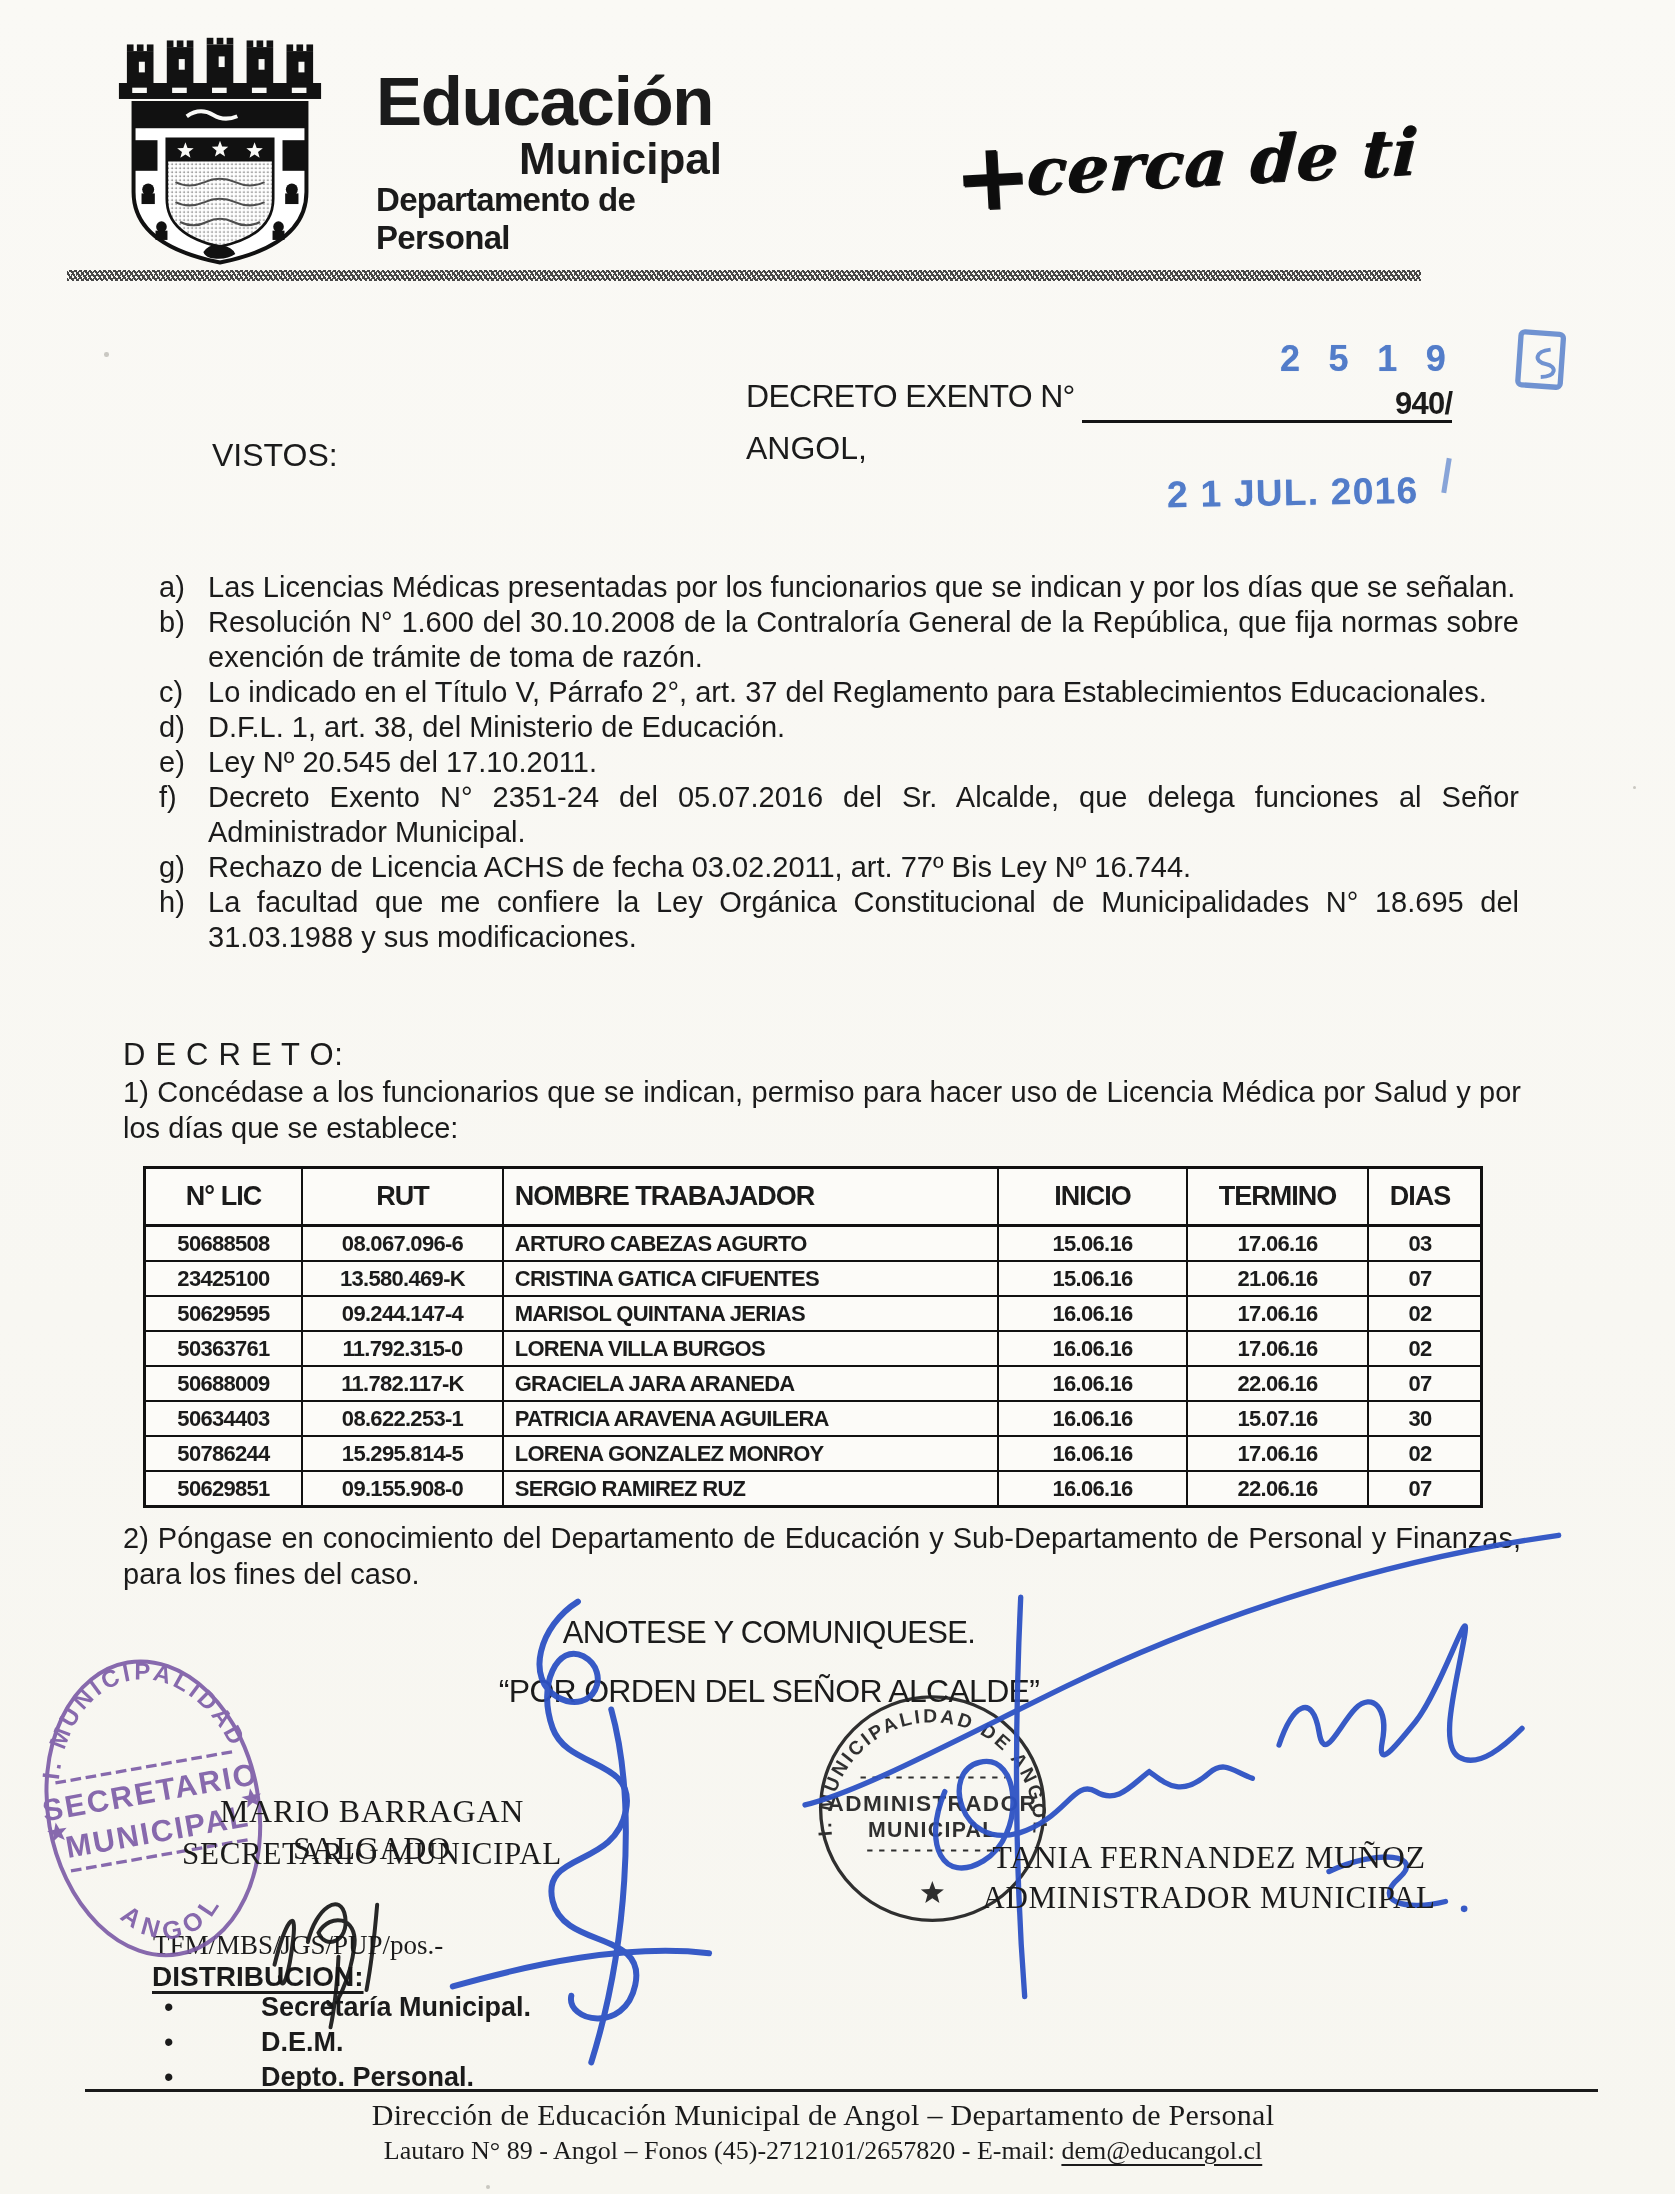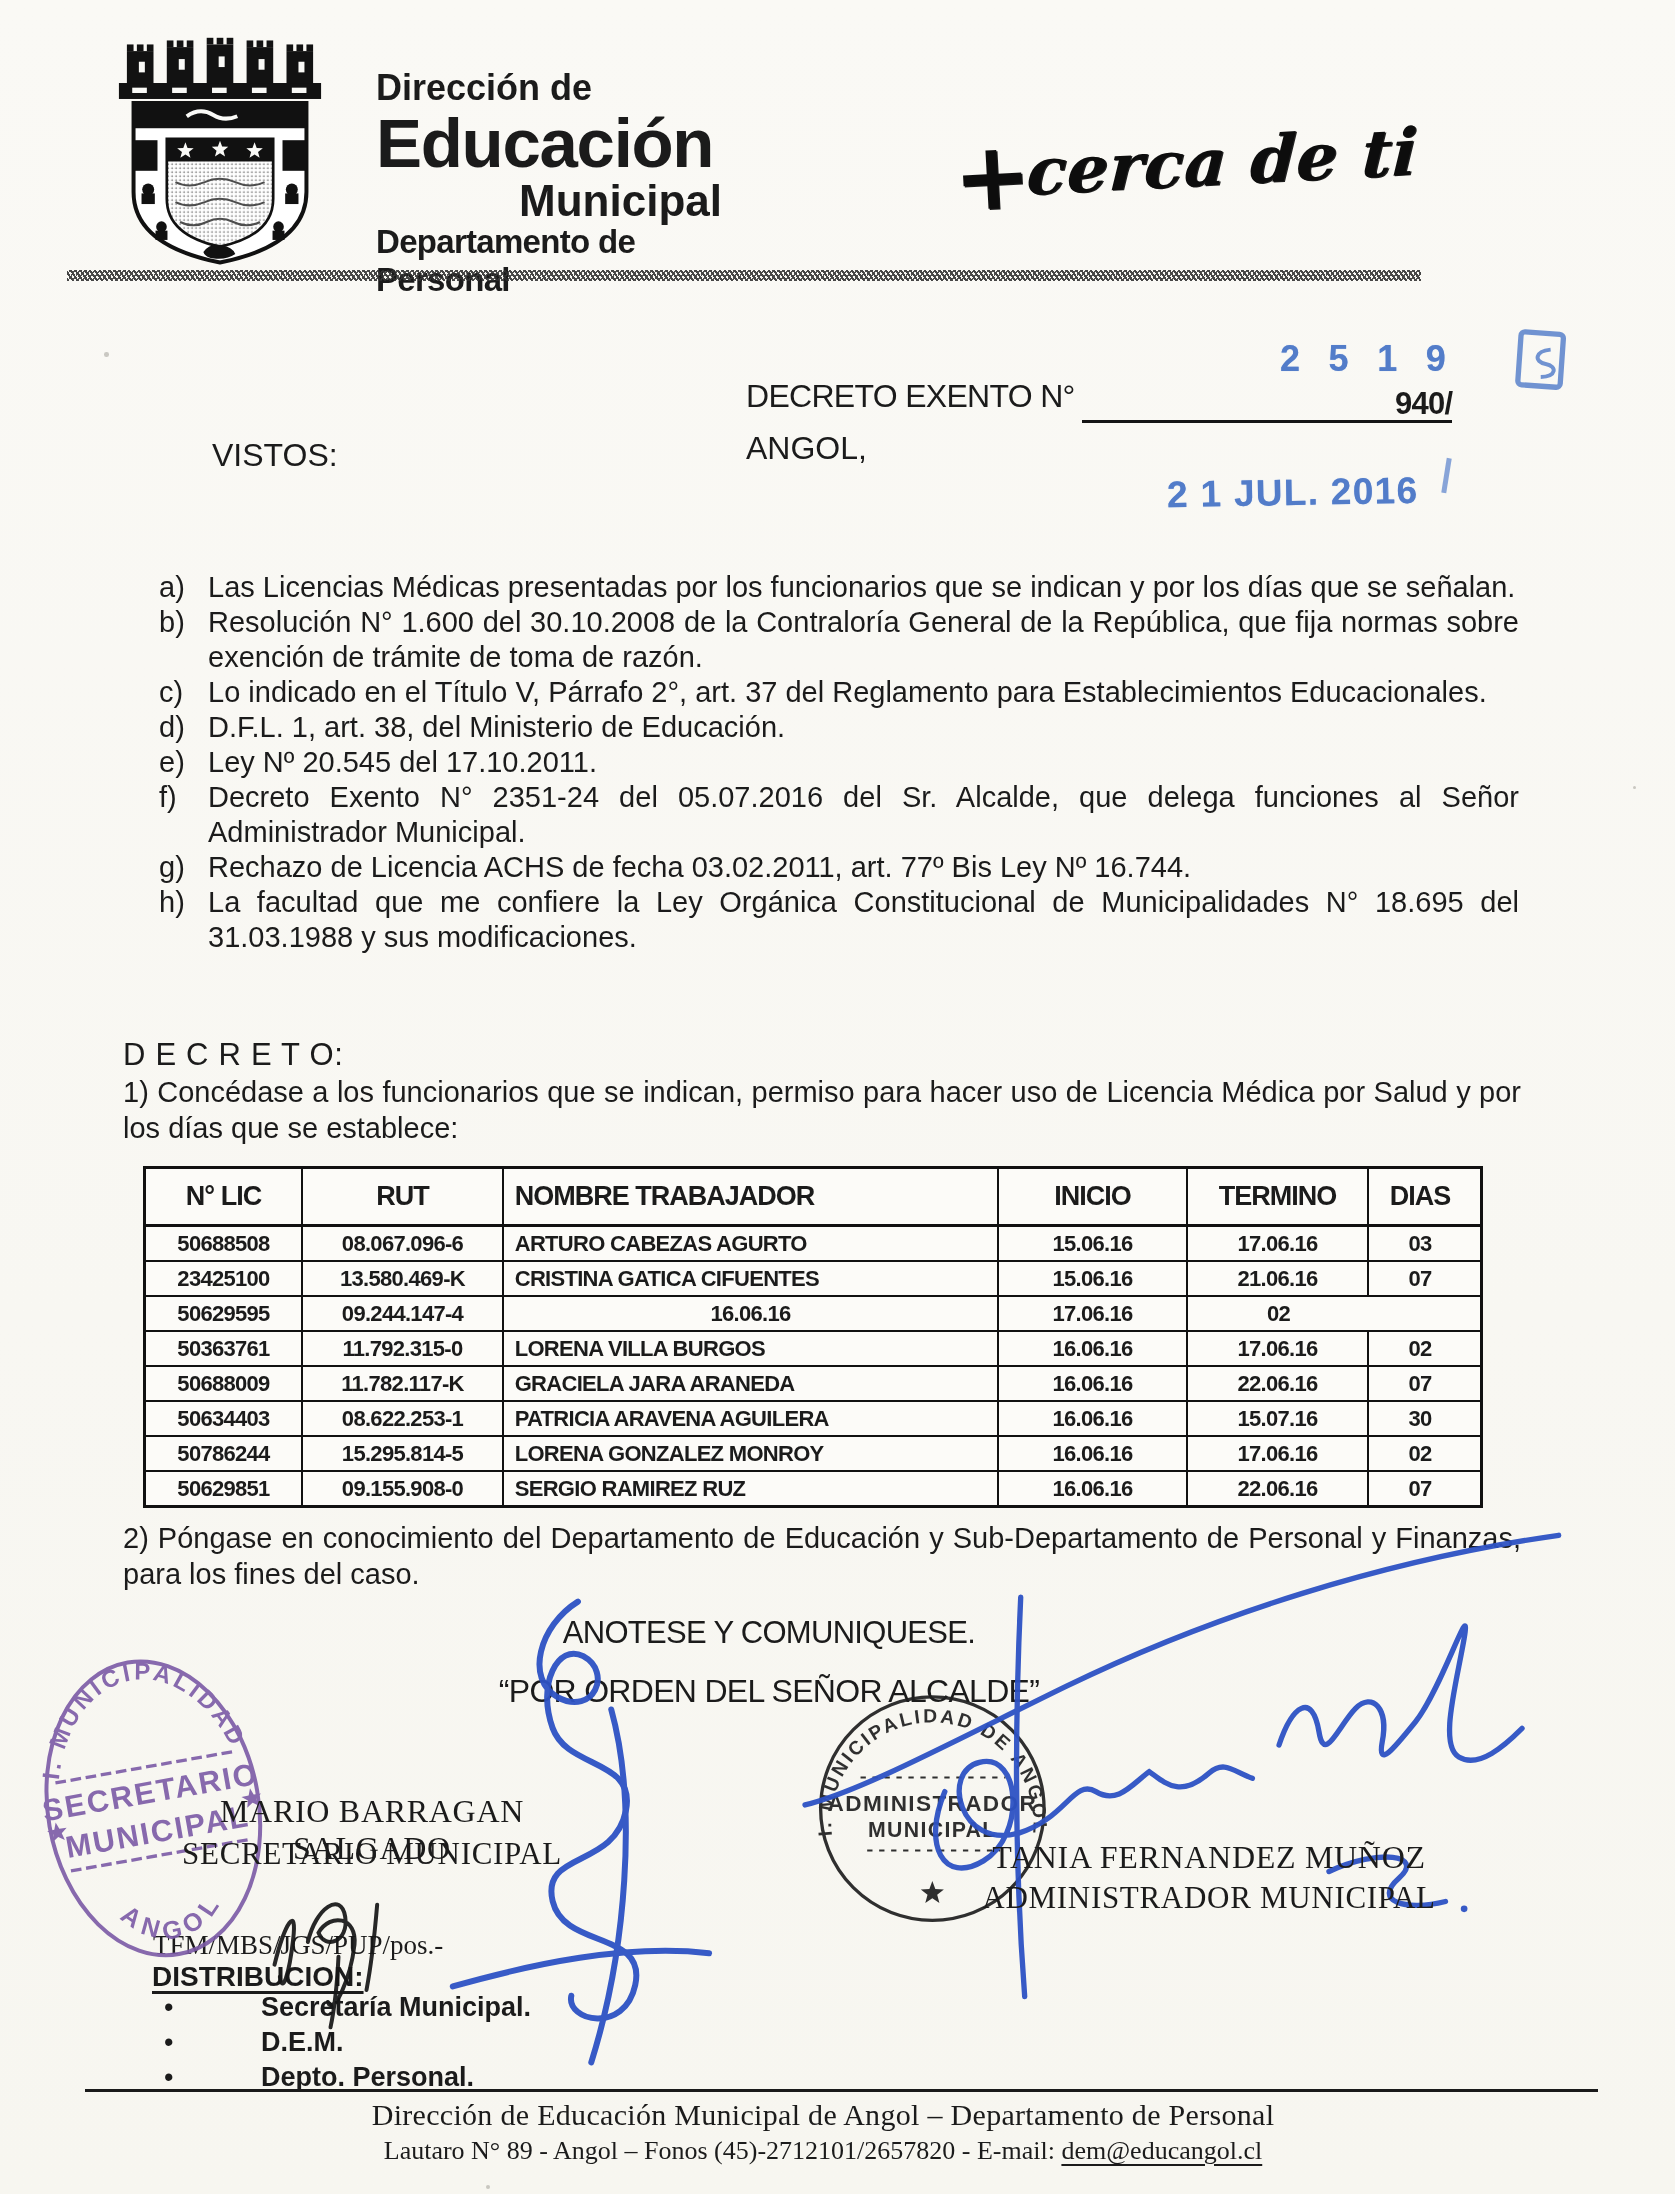--- a/index.html
+++ b/index.html
@@ -155,21 +155,20 @@
       <g stroke="#4d4d4d" stroke-width="3" fill="none">
         <path d="M 133 215 q 20 10 44 0 q 22 -10 46 0 q 22 10 44 0"></path>
         <path d="M 133 245 q 20 10 44 0 q 22 -10 46 0 q 22 10 44 0"></path>
         <path d="M 140 275 q 20 10 40 0 q 20 -10 40 0 q 20 10 40 0"></path>
       </g>
       <path d="M 175 320 q 10 -14 28 -10 q 16 3 20 13 q -12 9 -32 7 q -14 -2 -16 -10 Z" fill="#111"></path>
     </g>
   </svg>
 
   <div class="abs org">
-    <div class="org-l1">Dirección de</div>
     <div class="org-l2">Educación</div>
     <div class="org-l3">Municipal</div>
     <div class="org-l4">Departamento de Personal</div>
   </div>
 
   <div class="abs slogan">
     <span class="plus">+</span><span class="script">cerca de ti</span>
   </div>
 
   <div class="abs hatch"></div>
@@ -262,20 +261,21 @@
           <div class="tcell">13.580.469-K</div>
           <div class="tcell cell-name">CRISTINA GATICA CIFUENTES</div>
           <div class="tcell">15.06.16</div>
           <div class="tcell">21.06.16</div>
           <div class="tcell">07</div>
         </div>
 
         <div class="trow">
           <div class="tcell">50629595</div>
           <div class="tcell">09.244.147-4</div>
+          <div class="tcell cell-name">MARISOL QUINTANA JERIAS</div>
           <div class="tcell">16.06.16</div>
           <div class="tcell">17.06.16</div>
           <div class="tcell">02</div>
         </div>
 
         <div class="trow">
           <div class="tcell">50363761</div>
           <div class="tcell">11.792.315-0</div>
           <div class="tcell cell-name">LORENA VILLA BURGOS</div>
           <div class="tcell">16.06.16</div>

